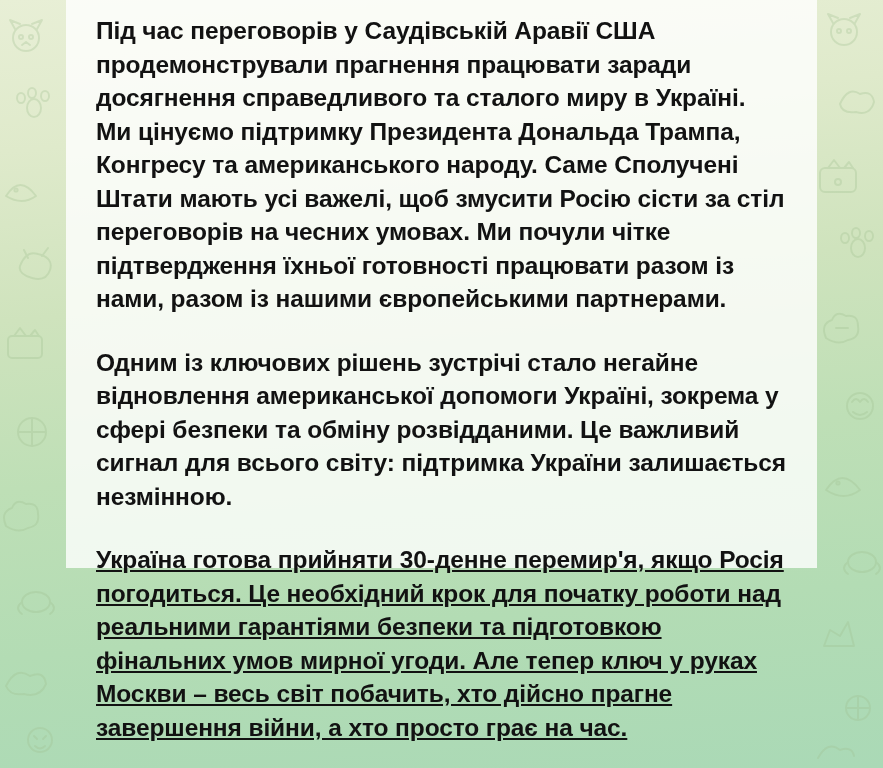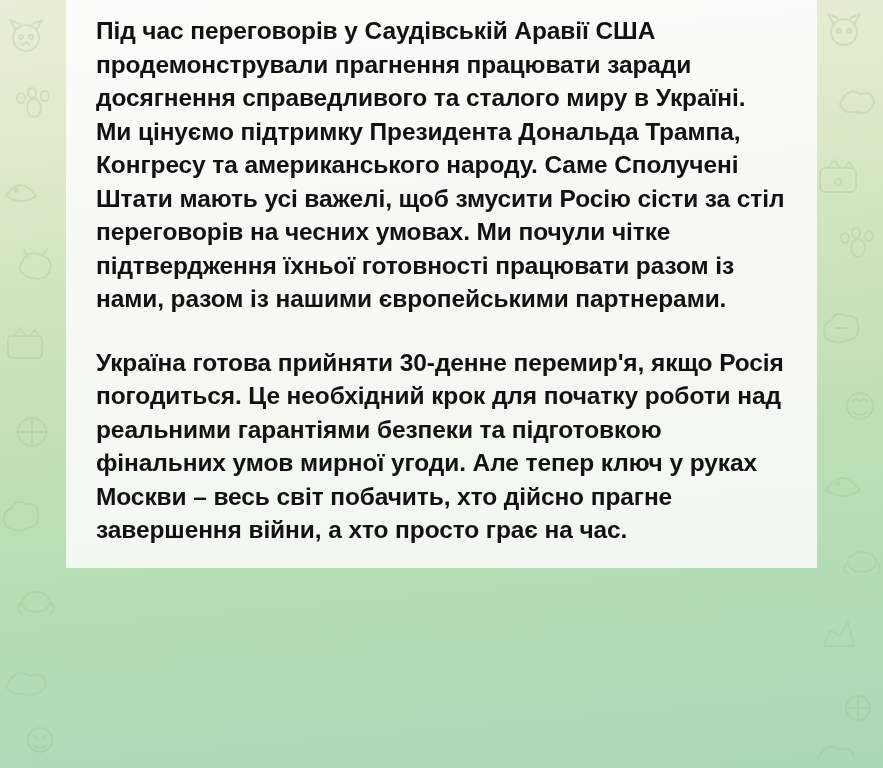--- a/index.html
+++ b/index.html
@@ -55,20 +55,21 @@
     line-height: 33.5px;
     color: #121212;
     font-weight: 700;
     letter-spacing: -0.1px;
     text-align: left;
     font-family: "Liberation Sans", sans-serif;
   }
 
   .para:last-child {
     margin-bottom: 0;
+    text-decoration: underline;
   }
 </style>
 </head>
 <body>
 
 <div id="page">
 
   <div class="bg-layer"></div>
 
   <svg class="doodle-layer" viewBox="0 0 883 768" preserveAspectRatio="none" xmlns="http://www.w3.org/2000/svg">
@@ -163,17 +164,18 @@
       </g>
       <g transform="translate(818,742)">
         <path d="M0 16 q10 -18 22 -8 q12 -4 14 6"></path>
       </g>
     </g>
   </svg>
 
   <div class="note-card">
     <div class="note-inner">
       <p class="para">Під час переговорів у Саудівській Аравії США продемонстрували прагнення працювати заради досягнення справедливого та сталого миру в Україні. Ми цінуємо підтримку Президента Дональда Трампа, Конгресу та американського народу. Саме Сполучені Штати мають усі важелі, щоб змусити Росію сісти за стіл переговорів на чесних умовах. Ми почули чітке підтвердження їхньої готовності працювати разом із нами, разом із нашими європейськими партнерами.</p>
+      <p class="para">Одним із ключових рішень зустрічі стало негайне відновлення американської допомоги Україні, зокрема у сфері безпеки та обміну розвідданими. Це важливий сигнал для всього світу: підтримка України залишається незмінною.</p>
       <p class="para">Україна готова прийняти 30-денне перемир'я, якщо Росія погодиться. Це необхідний крок для початку роботи над реальними гарантіями безпеки та підготовкою фінальних умов мирної угоди. Але тепер ключ у руках Москви – весь світ побачить, хто дійсно прагне завершення війни, а хто просто грає на час.</p>
     </div>
   </div>
 
 </div>
 
 </body></html>

